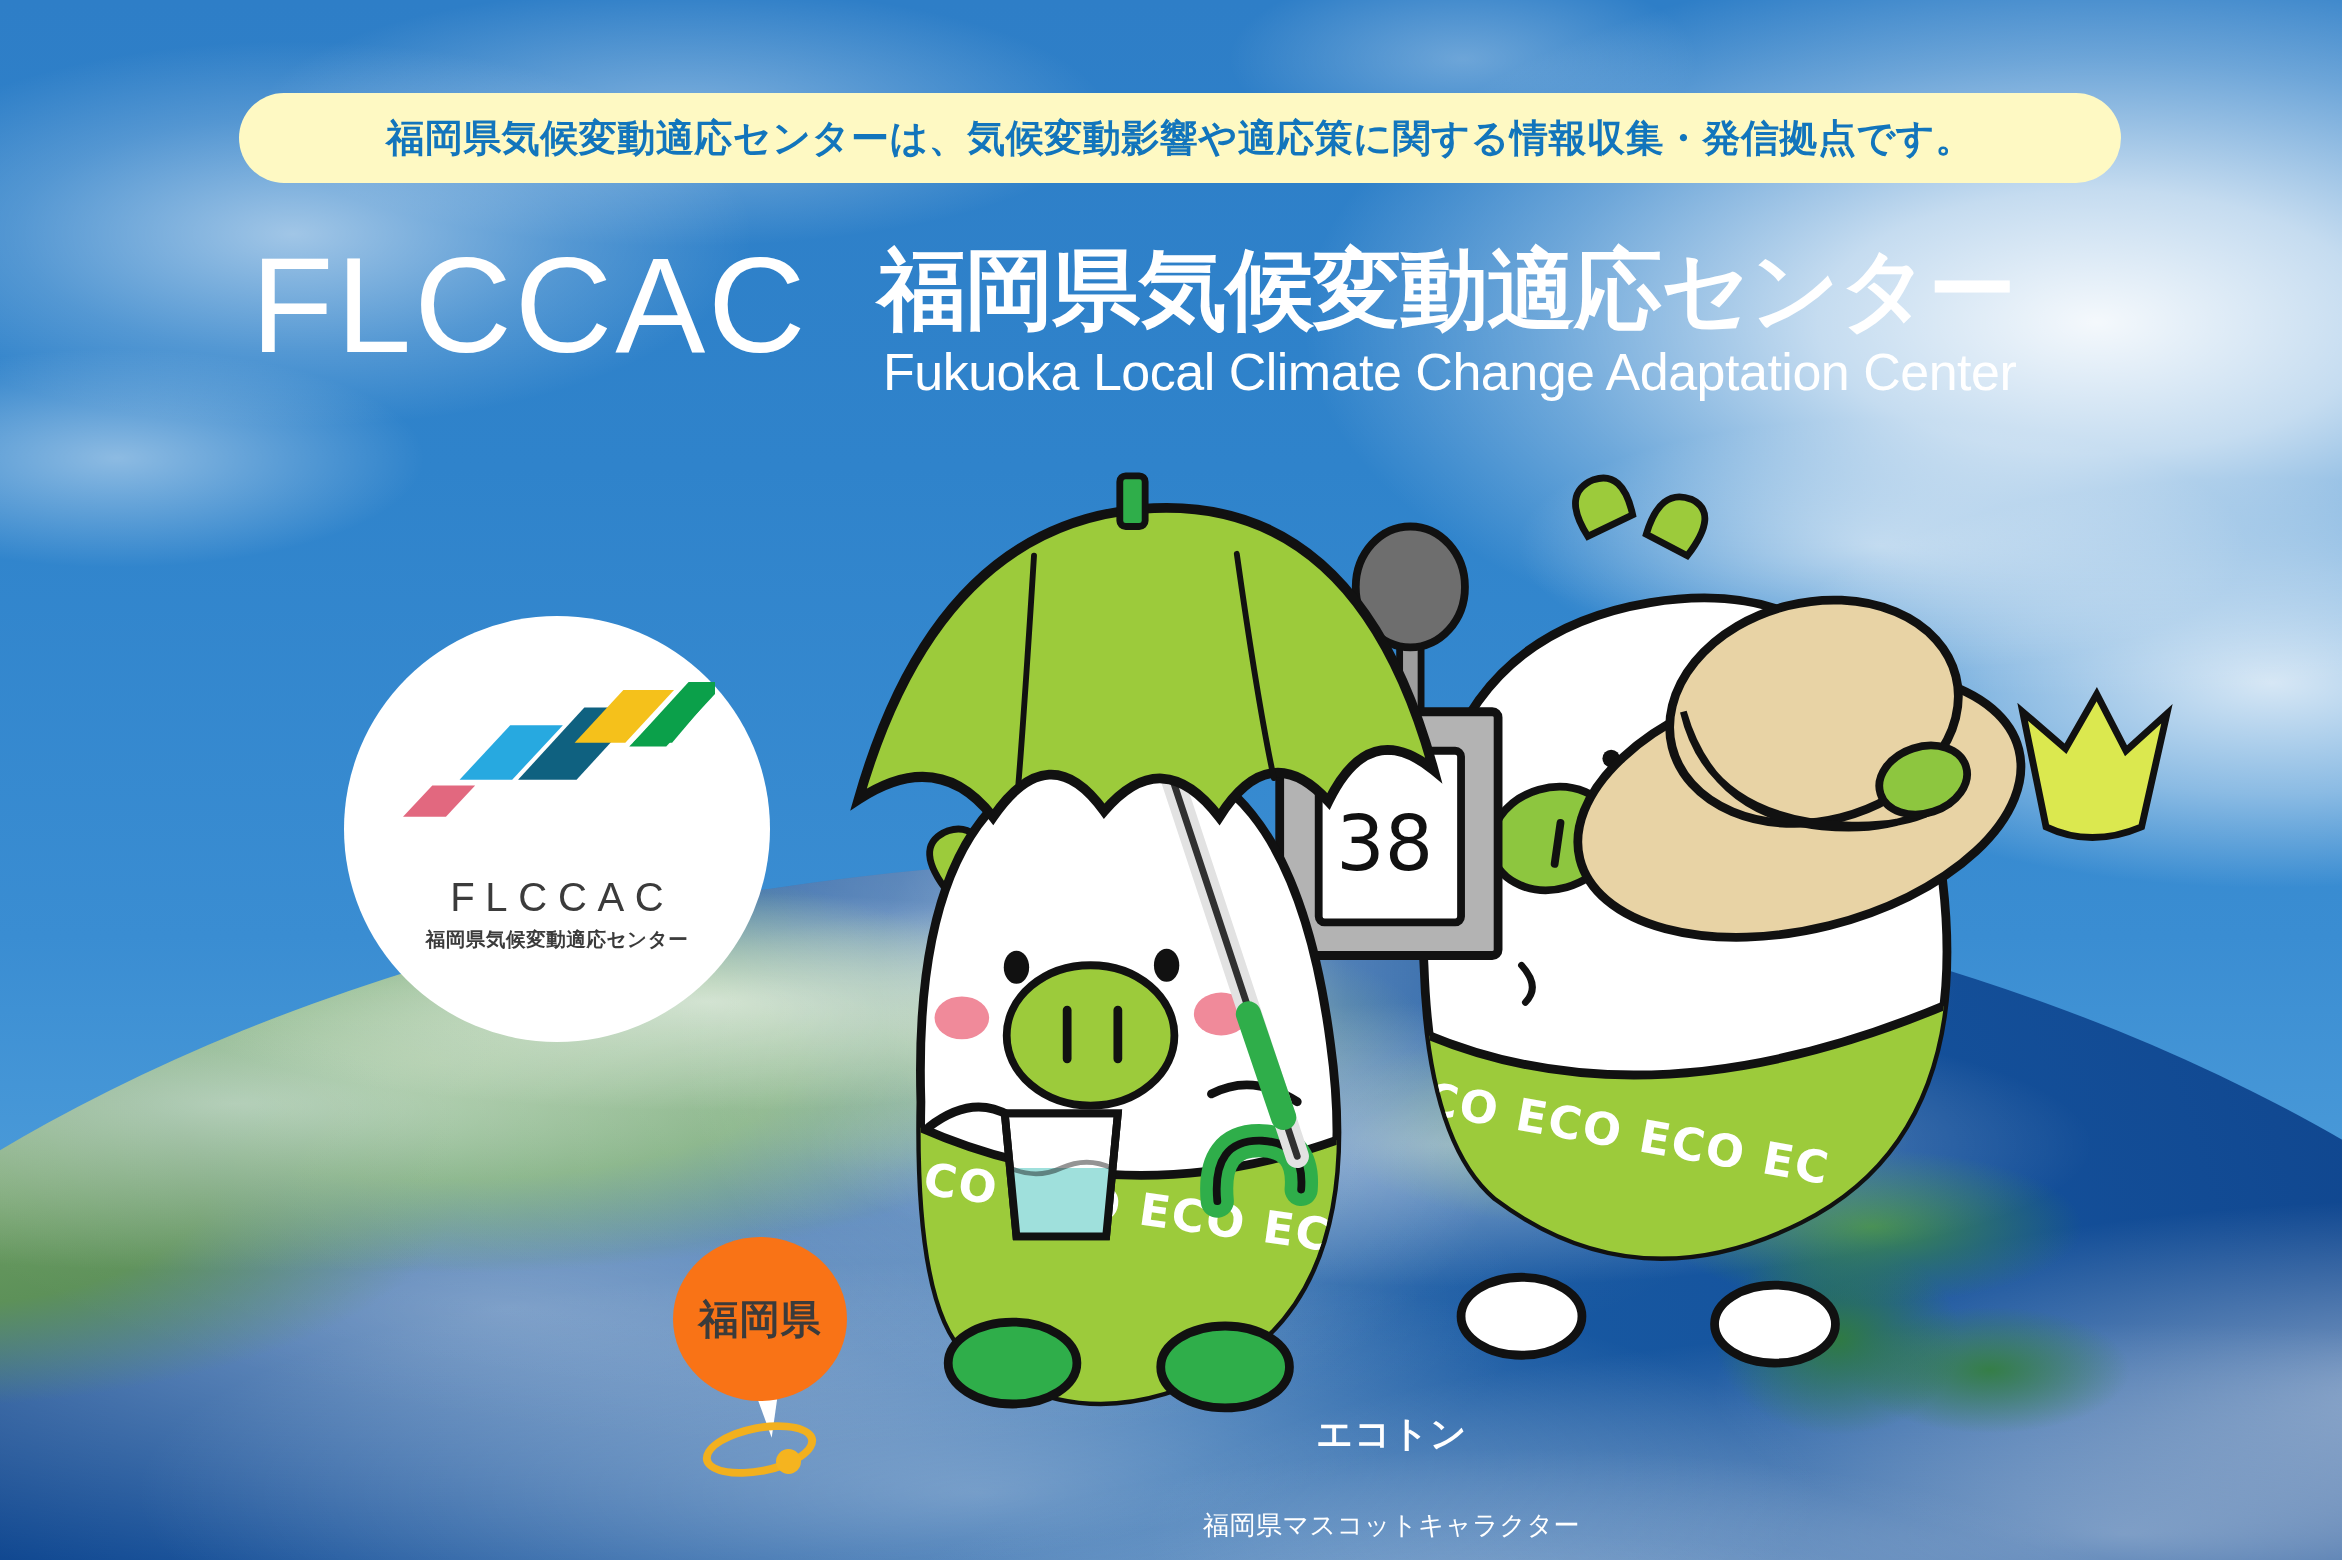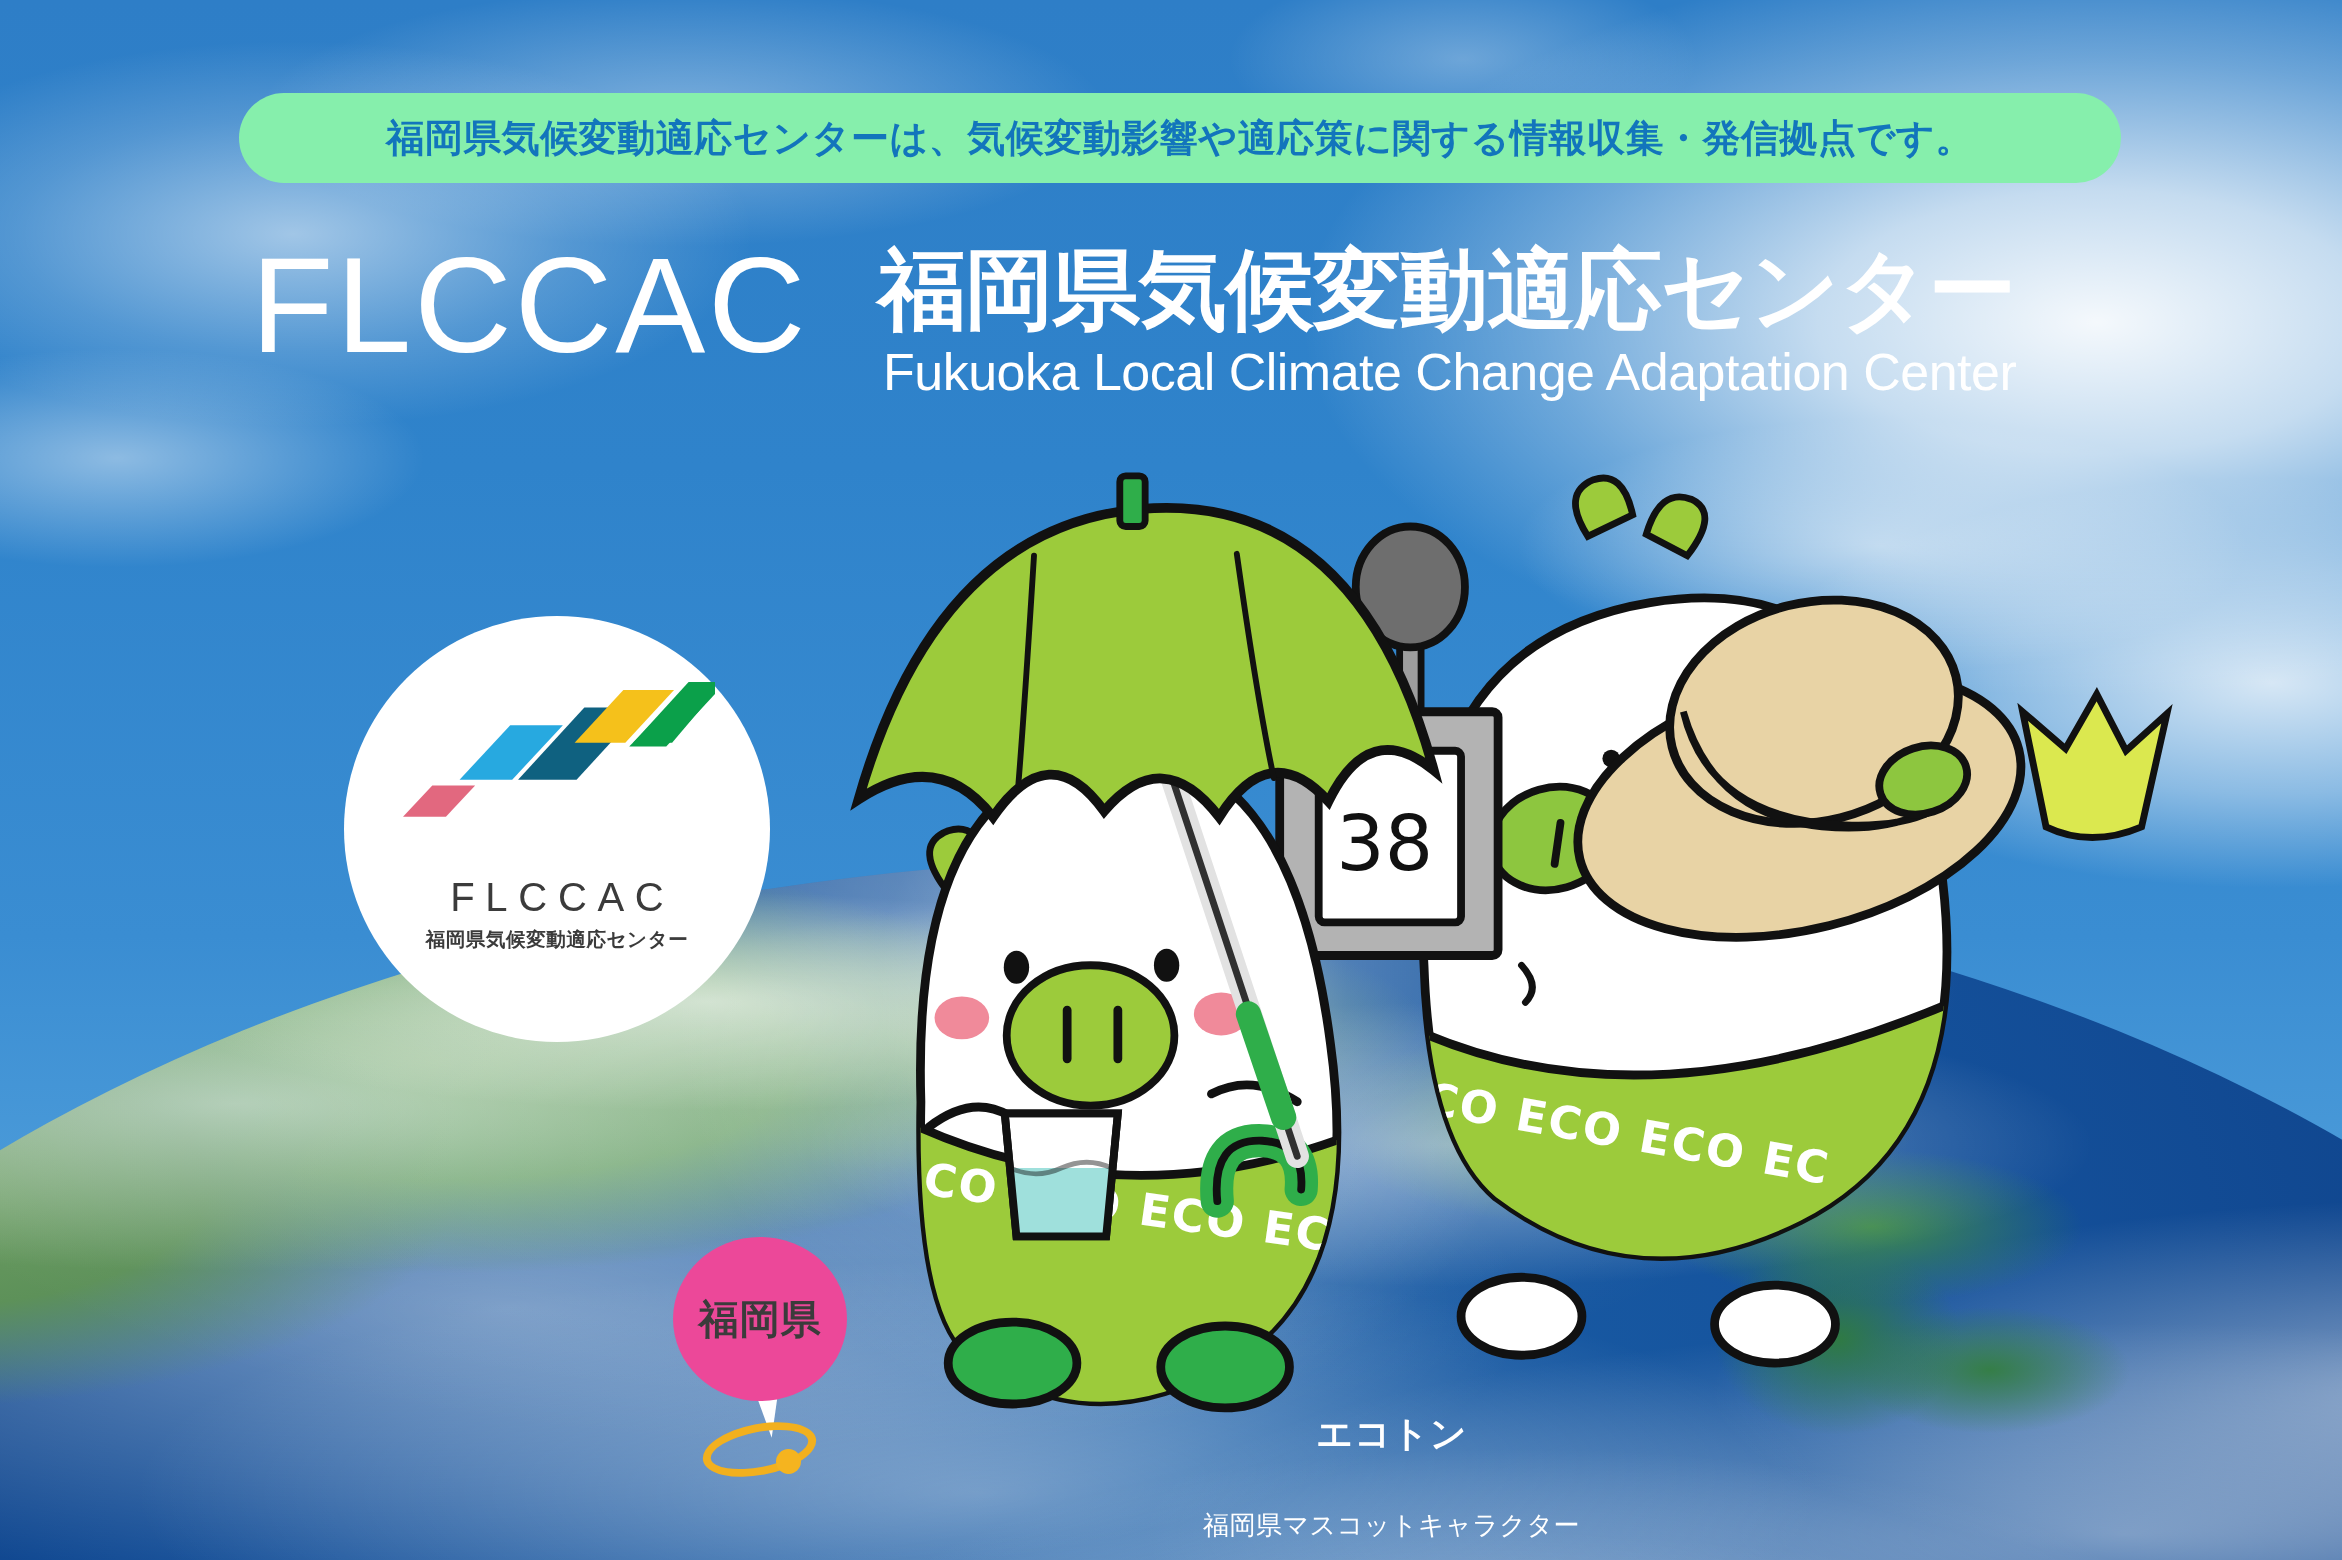--- a/index.html
+++ b/index.html
@@ -57,21 +57,21 @@
       radial-gradient(circle at 50% 30%, #1a5fa8 0%, #14509a 38%, #0f448c 62%, #0b3a7c 100%);
   }
   .earth-lit {
     position:absolute; inset:0; border-radius:50%;
     background:radial-gradient(ellipse 1950px 878px at 40% 4%, rgba(255,255,255,.22) 0%, rgba(255,255,255,0) 58%);
   }
 
   
   .pill {
     position:absolute; left:239px; top:93px; width:1882px; height:90px;
-    background:#86efac; border-radius:45px;
+    background:#fef9c3; border-radius:45px;
     display:flex; align-items:center; justify-content:center;
   }
   .pill-text {
     color:#1275bc; font-size:38px; font-weight:bold; letter-spacing:0.5px;
     white-space:nowrap; line-height:1;
   }
 
   
   .flccac-big {
     position:absolute; left:251px; top:238px;
@@ -100,21 +100,21 @@
     text-indent:10.7px; line-height:1;
   }
   .badge-sub {
     position:absolute; left:0; right:0; top:314px; text-align:center;
     color:#3b3b3b; font-size:19.5px; font-weight:bold; letter-spacing:0.6px; line-height:1;
   }
 
   
   .bubble { position:absolute; left:673px; top:1237px; width:174px; height:164px; }
   .bubble-body {
-    position:absolute; inset:0; background:#ec4899; border-radius:50%;
+    position:absolute; inset:0; background:#f97316; border-radius:50%;
     display:flex; align-items:center; justify-content:center;
   }
   .bubble-text { color:#3b3b3b; font-size:40px; font-weight:bold; letter-spacing:1px; line-height:1; }
   .bubble-tail {
     position:absolute; left:76px; top:137px; width:0; height:0;
     border-left:16.6px solid transparent; border-right:16.6px solid transparent;
     border-top:64px solid #fff;
     transform:rotate(-6deg); transform-origin:top center;
   }
   .marker-ring {

